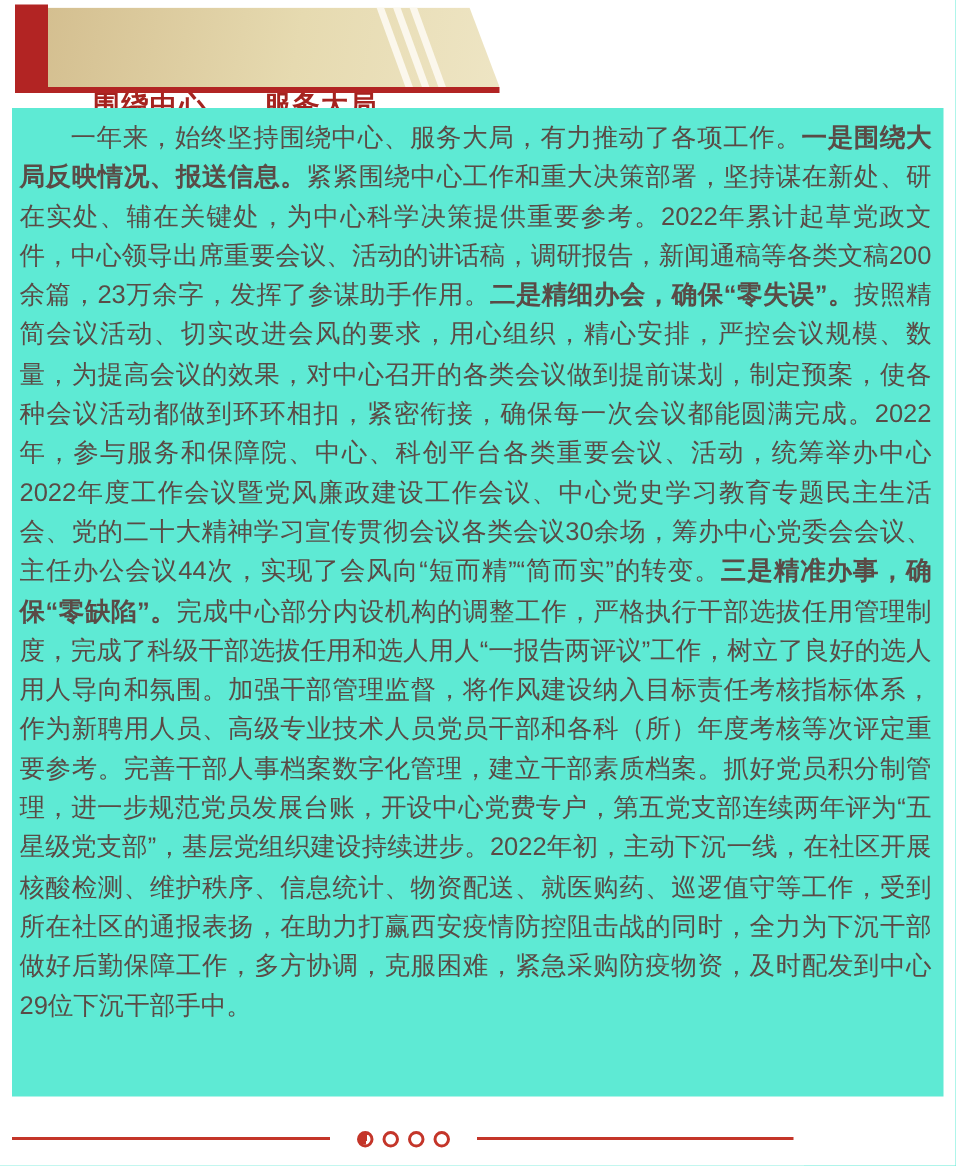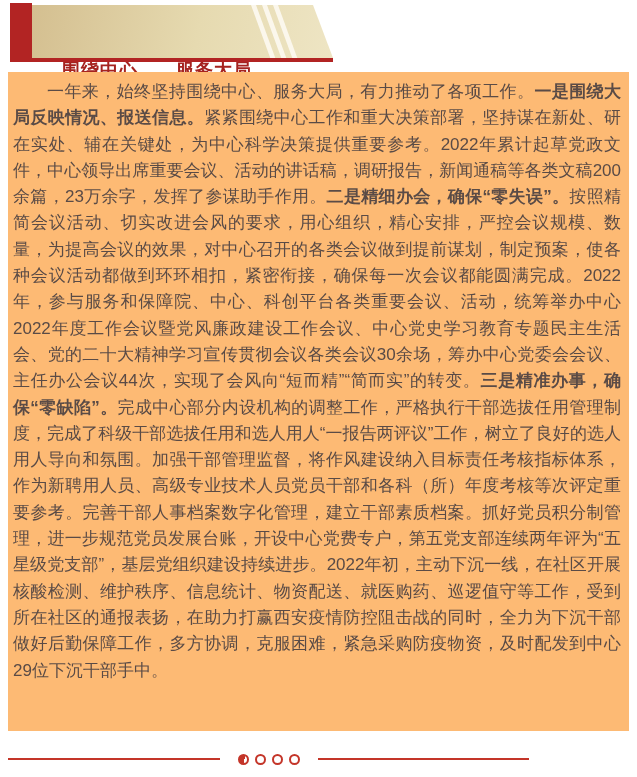--- a/index.html
+++ b/index.html
@@ -37,21 +37,21 @@
   .hdr-title{
     position:absolute;left:32px;top:8px;width:250px;
     text-align:center;color:#a5231f;font-weight:bold;
     font-size:18px;line-height:25px;letter-spacing:1px;
     white-space:pre;
   }
 
   
   .content{
     position:absolute;left:8px;top:72px;width:621px;height:659px;
-    background:#fdba74;box-sizing:border-box;
+    background:#5eead4;box-sizing:border-box;
     padding:7px 8px 0 5px;
     color:#5a4b46;font-size:17px;line-height:26.3px;
     text-align:justify;
   }
   .content p{margin:0;text-indent:2em;}
   .content .bold{font-weight:bold;}
 
   
   .pagination{
     position:absolute;left:8px;right:7px;top:750px;height:18px;

